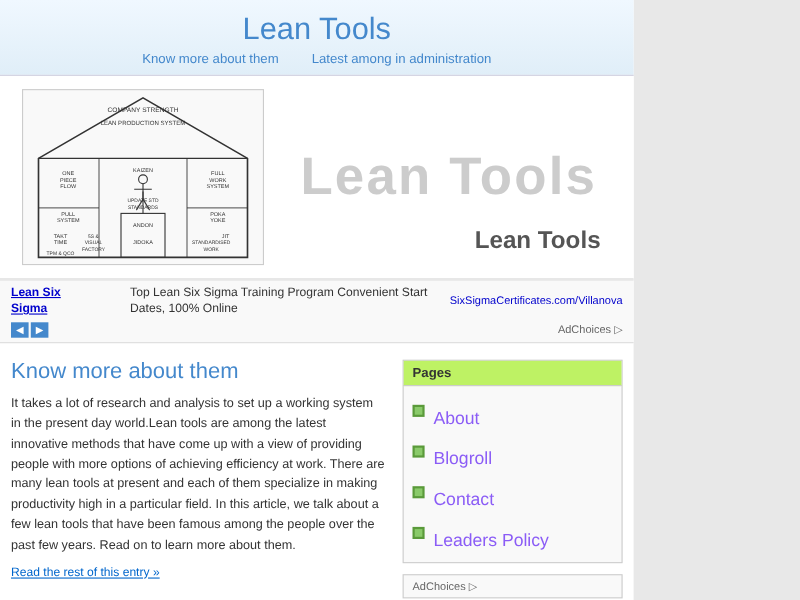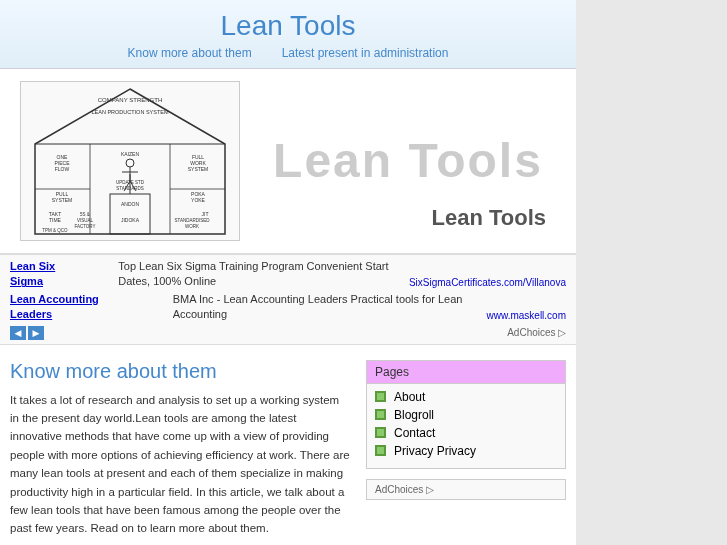--- a/index.html
+++ b/index.html
@@ -95,21 +95,21 @@
     
     #ad-bar {
       background: #f9f9f9;
       border-top: 1px solid #ddd;
       border-bottom: 1px solid #ddd;
       padding: 4px 10px;
       font-size: 11px;
     }
     .ad-row {
       display: flex;
-      align-items: flex-end;
+      align-items: center;
       gap: 20px;
       margin-bottom: 2px;
       line-height: 1.4;
     }
     .ad-link-bold {
       font-weight: bold;
       color: #0000cc;
       text-decoration: underline;
       cursor: pointer;
     }
@@ -180,41 +180,42 @@
     #sidebar {
       width: 200px;
       min-width: 200px;
     }
     .sidebar-box {
       border: 1px solid #ccc;
       background: #f9f9f9;
       margin-bottom: 10px;
     }
     .sidebar-box-title {
-      background: #f0abfc;
+      background: #bef264;
       padding: 4px 8px;
       font-size: 12px;
-      font-weight: normal;
+      font-weight: bold;
       color: #333;
       border-bottom: 1px solid #ccc;
     }
     .sidebar-box-content {
       padding: 6px 8px;
     }
     .sidebar-item {
       display: flex;
       align-items: center;
       gap: 5px;
       margin-bottom: 4px;
     }
     .sidebar-link {
-      color: #000000;
+      color: #8b5cf6;
       text-decoration: none;
-      font-size: 12px;
-      cursor: pointer;
+      font-size: 16px;
+      cursor: pointer;
+      margin-top: 15px;
     }
     .sidebar-adchoices {
       font-size: 10px;
       color: #666;
       padding: 4px 8px;
       display: flex;
       align-items: center;
       gap: 2px;
     }
     .sidebar-ad-text {
@@ -248,21 +249,21 @@
   </style>
 </head>
 <body>
 
 <div id="wrapper">
 
   <div id="header">
     <div id="site-title">Lean Tools</div>
     <div id="nav-links">
       <a>Know more about them</a>
-      <a>Latest present in administration</a>
+      <a>Latest among in administration</a>
     </div>
   </div>
 
   <div id="hero">
     <div id="hero-image">
       <svg class="lean-house" viewBox="0 0 200 155" xmlns="http://www.w3.org/2000/svg">
 
         <polygon points="100,5 195,60 195,150 5,150 5,60" fill="none" stroke="#333" stroke-width="1.5"></polygon>
 
         <line x1="5" y1="60" x2="195" y2="60" stroke="#333" stroke-width="1"></line>
@@ -316,25 +317,20 @@
       <div id="hero-small-text">Lean Tools</div>
     </div>
   </div>
 
   <div id="ad-bar">
     <div class="ad-row">
       <span class="ad-link-bold">Lean Six Sigma</span>
       <span class="ad-text">Top Lean Six Sigma Training Program Convenient Start Dates, 100% Online</span>
       <span class="ad-link-small">SixSigmaCertificates.com/Villanova</span>
     </div>
-    <div class="ad-row">
-      <span class="ad-link-bold">Lean Accounting Leaders</span>
-      <span class="ad-text">BMA Inc - Lean Accounting Leaders Practical tools for Lean Accounting</span>
-      <span class="ad-link-small">www.maskell.com</span>
-    </div>
     <div id="ad-nav">
       <div class="ad-arrows">
         <button class="arrow-btn">◀</button>
         <button class="arrow-btn">▶</button>
       </div>
       <div class="adchoices">AdChoices ▷</div>
     </div>
   </div>
 
   <div id="main">
@@ -354,21 +350,21 @@
           <div class="sidebar-item">
             <span class="green-sq"></span>
             <a class="sidebar-link">Blogroll</a>
           </div>
           <div class="sidebar-item">
             <span class="green-sq"></span>
             <a class="sidebar-link">Contact</a>
           </div>
           <div class="sidebar-item">
             <span class="green-sq"></span>
-            <a class="sidebar-link">Privacy Privacy</a>
+            <a class="sidebar-link">Leaders Policy</a>
           </div>
         </div>
       </div>
       <div class="sidebar-box">
         <div class="sidebar-adchoices">AdChoices ▷</div>
       </div>
     </div>
   </div>
 </div>
 

